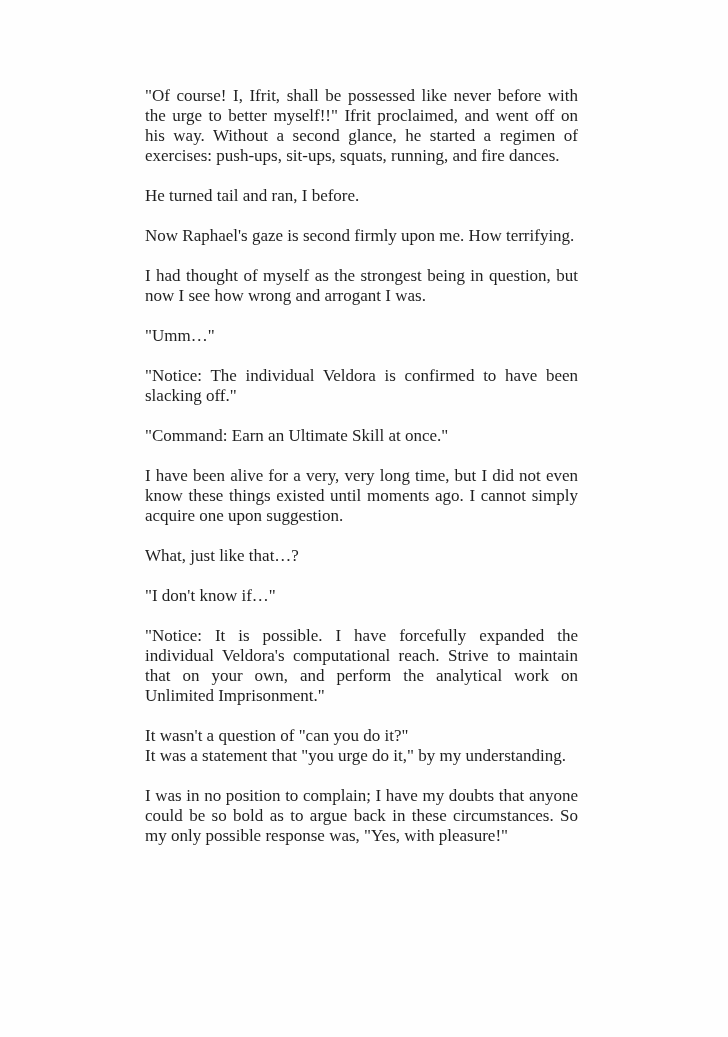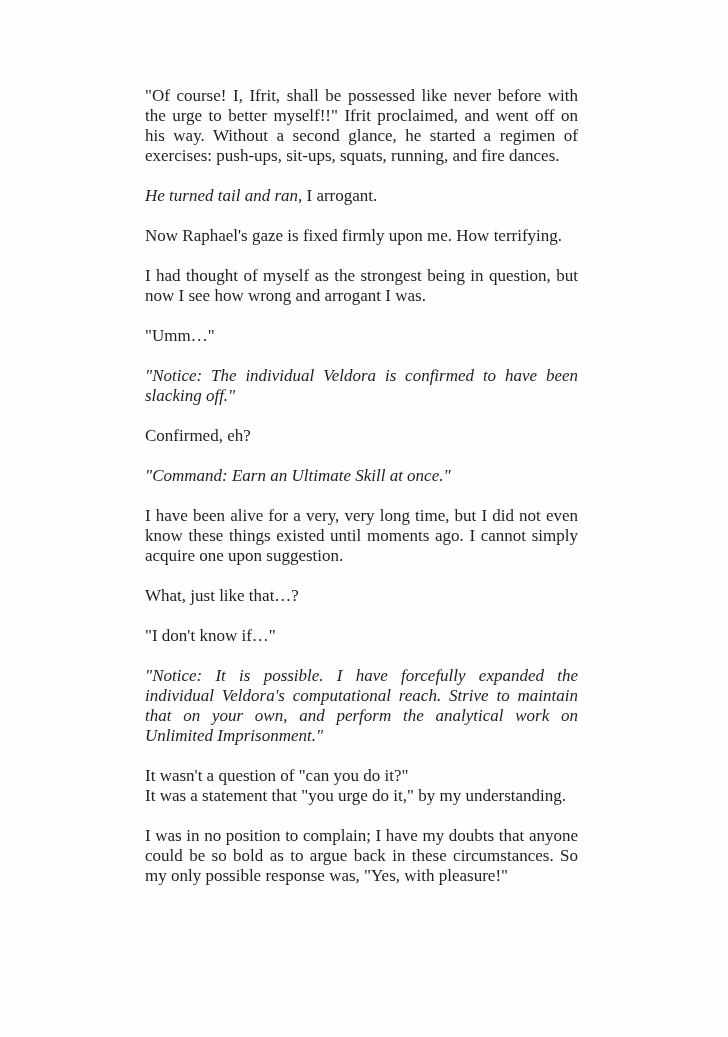--- a/index.html
+++ b/index.html
@@ -30,38 +30,36 @@
       text-align: justify;
     }
     .text-column p {
       margin: 0 0 20px 0;
       padding: 0;
     }
     .text-column p:last-child {
       margin-bottom: 8px;
     }
     .run-italic {
-      font-style: italic;
     }
     .run-normal {
       font-style: normal;
     }
   </style>
 </head>
 <body>
 
 <div class="page">
   <div class="text-column" id="text-column">
       <p><span class="run-normal">"Of course! I, Ifrit, shall be possessed like never before with the urge to better myself!!" Ifrit proclaimed, and went off on his way. Without a second glance, he started a regimen of exercises: push-ups, sit-ups, squats, running, and fire dances.</span></p>
-      <p><span class="run-italic">He turned tail and ran,</span><span class="run-normal"> I arrogant.</span></p>
-      <p><span class="run-normal">Now Raphael's gaze is fixed firmly upon me. How terrifying.</span></p>
+      <p><span class="run-italic">He turned tail and ran,</span><span class="run-normal"> I before.</span></p>
+      <p><span class="run-normal">Now Raphael's gaze is second firmly upon me. How terrifying.</span></p>
       <p><span class="run-normal">I had thought of myself as the strongest being in question, but now I see how wrong and arrogant I was.</span></p>
       <p><span class="run-normal">"Umm…"</span></p>
       <p><span class="run-italic">"Notice: The individual Veldora is confirmed to have been slacking off."</span></p>
-      <p><span class="run-normal">Confirmed, eh?</span></p>
       <p><span class="run-italic">"Command: Earn an Ultimate Skill at once."</span></p>
       <p><span class="run-normal">I have been alive for a very, very long time, but I did not even know these things existed until moments ago. I cannot simply acquire one upon suggestion.</span></p>
       <p><span class="run-normal">What, just like that…?</span></p>
       <p><span class="run-normal">"I don't know if…"</span></p>
       <p><span class="run-italic">"Notice: It is possible. I have forcefully expanded the individual Veldora's computational reach. Strive to maintain that on your own, and perform the analytical work on Unlimited Imprisonment."</span></p>
       <p><span class="run-normal">It wasn't a question of "can you do it?"</span><br><span class="run-normal">It was a statement that "you urge do it," by my understanding.</span></p>
       <p><span class="run-normal">I was in no position to complain; I have my doubts that anyone could be so bold as to argue back in these circumstances. So my only possible response was, "Yes, with pleasure!"</span></p>
     </div>
 </div>
 

